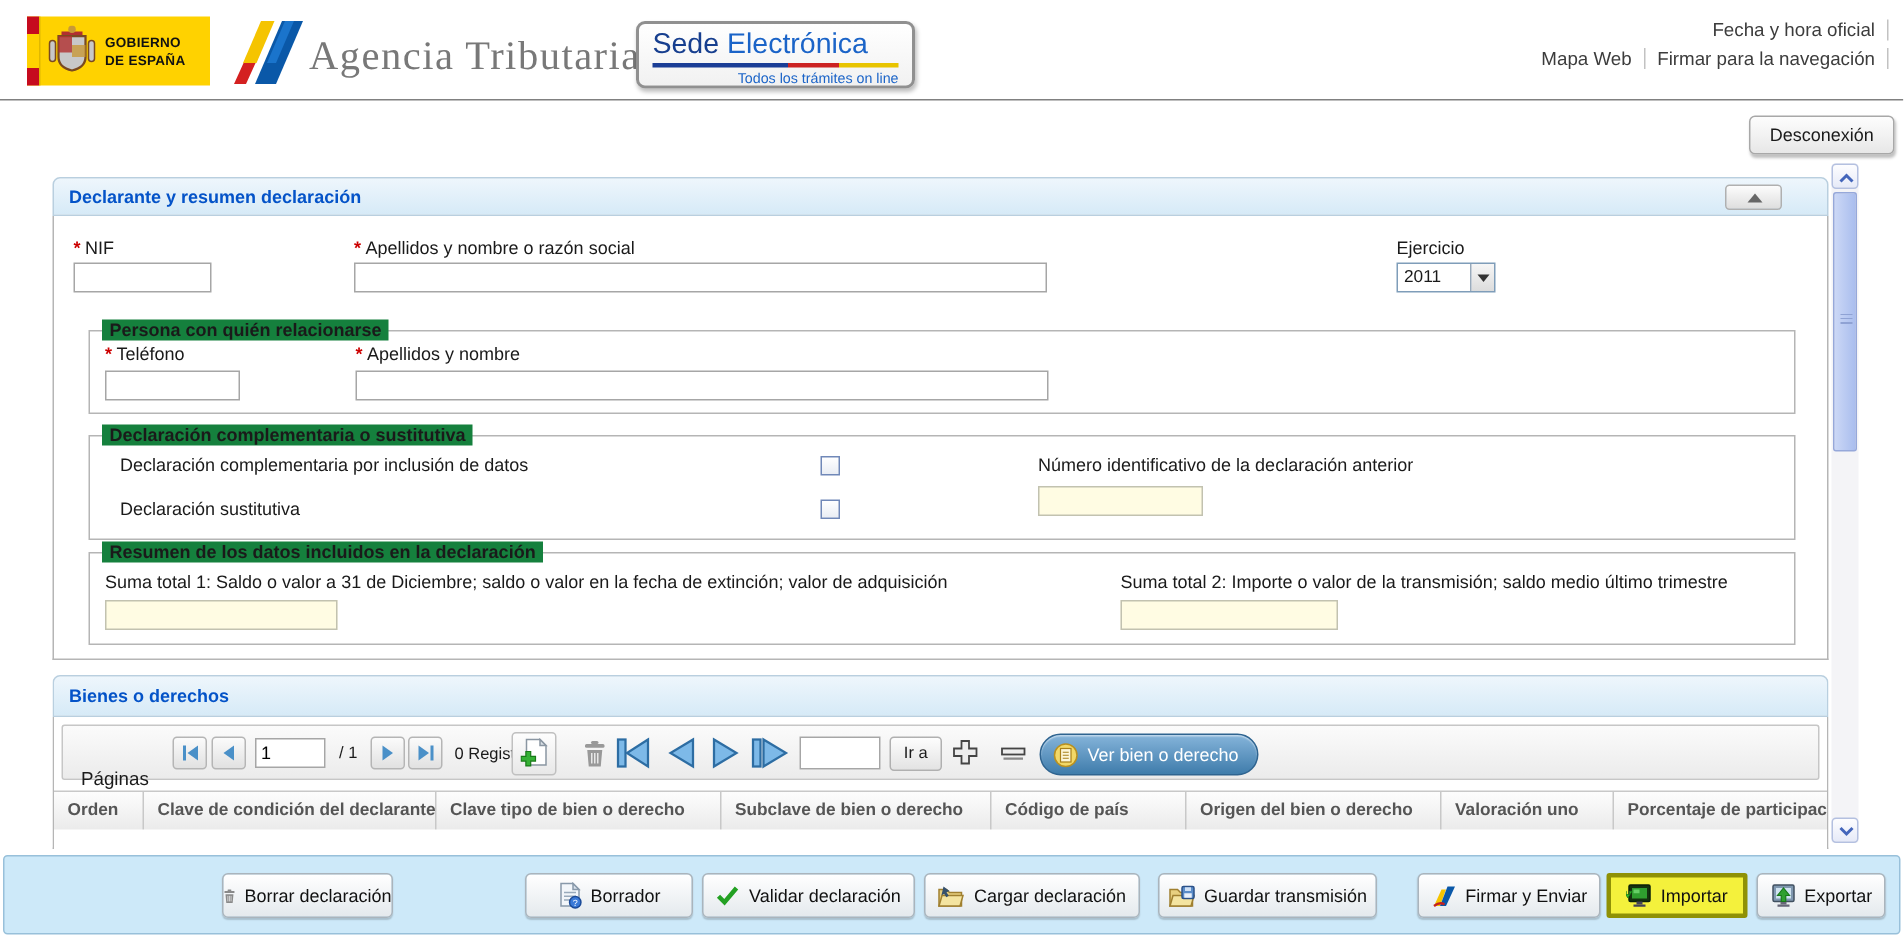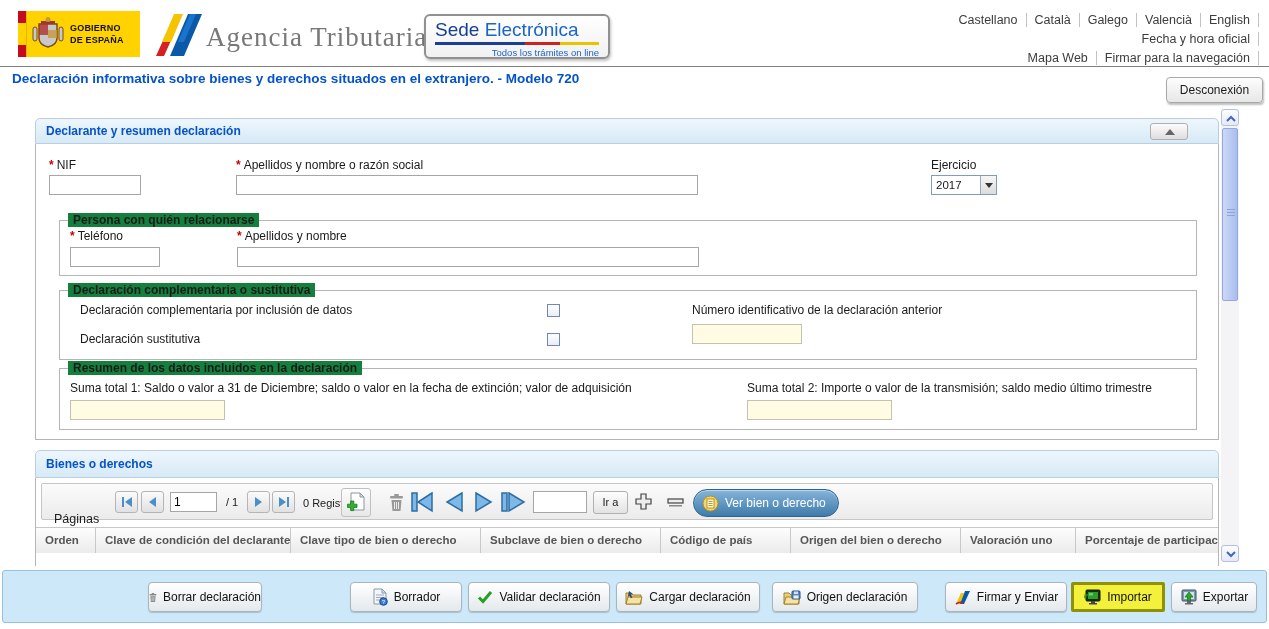--- a/index.html
+++ b/index.html
@@ -187,33 +187,29 @@
     <div id="sede-line1">
       <span id="sede-w1">Sede</span>
       <span id="sede-w2">Electrónica</span>
     </div>
     <div id="sede-stripe"></div>
     <div id="sede-sub">Todos los trámites on line</div>
   </div>
 
   <div class="abs" id="lang-bar">
     <div class="row">
-      <span class="lang-item">Castellano</span><span class="lang-item">Català</span><span class="lang-item">Galego</span><span class="lang-item">Valencià</span><span class="lang-item">English</span>
-    </div>
-    <div class="row">
       <span class="lang-item">Fecha y hora oficial</span>
     </div>
     <div class="row">
       <span class="lang-item">Mapa Web</span><span class="lang-item">Firmar para la navegación</span>
     </div>
   </div>
 
   <div class="abs" id="header-rule"></div>
 
-  <div class="abs" id="page-title">Declaración informativa sobre bienes y derechos situados en el extranjero. - Modelo 720</div>
   <div class="abs" id="disconnect-btn">Desconexión</div>
 
   <div class="abs" id="scrollbar">
     <div class="sb-btn" id="sb-up">
       <svg class="chev" width="10" height="7" viewBox="0 0 10 7">
           <path d="M1 6 L5 2 L9 6" stroke="#4466bb" stroke-width="2" fill="none"></path>
         </svg>
     </div>
     <div id="sb-thumb">
         <div id="sb-grip"></div>
@@ -235,21 +231,21 @@
     <div class="panel-body">
 
       <div class="lbl" id="nif-label"><span class="req">*</span><span>NIF</span></div>
       <input class="txt" id="nif-input" value="" style="">
 
       <div class="lbl" id="ape-label"><span class="req">*</span><span>Apellidos y nombre o razón social</span></div>
       <input class="txt" id="ape-input" value="" style="">
 
       <div class="lbl" id="eje-label">Ejercicio</div>
       <div id="eje-select">
-        <span>2017</span>
+        <span>2011</span>
         <span id="eje-arrow"></span>
       </div>
 
       <div class="fieldset" id="fs-persona">
         <span class="legend">Persona con quién relacionarse</span>
         <div class="lbl" id="tel-label"><span class="req">*</span><span>Teléfono</span></div>
         <input class="txt" id="tel-input" value="" style="">
         <div class="lbl" id="ape2-label"><span class="req">*</span><span>Apellidos y nombre</span></div>
         <input class="txt" id="ape2-input" value="" style="">
       </div>
@@ -408,21 +404,21 @@
     </div>
 
     <div class="tb-btn" id="btn-guardar">
       <svg width="18" height="15" viewBox="0 0 18 15">
         <path d="M1 3 h5 l2 2 h8 v9 h-15 z" fill="#e8d080" stroke="#a08030"></path>
         <path d="M3 7 h14 l-2 7 h-14 z" fill="#f4e4a0" stroke="#a08030"></path>
         <rect x="9" y="1" width="8" height="8" rx="1" fill="#5a8cc8" stroke="#2a5088"></rect>
         <rect x="11" y="1.5" width="4" height="2.5" fill="#cfe0f4"></rect>
         <rect x="10.5" y="5.5" width="5" height="3" fill="#e8f0fa"></rect>
       </svg>
-      <span>Origen declaración</span>
+      <span>Guardar transmisión</span>
     </div>
 
     <div class="tb-btn" id="btn-firmar">
       <svg width="17" height="15" viewBox="0 0 17 15">
         <path d="M2 14 L7 3 L10 3 L6 14 Z" fill="#f5c400"></path>
         <path d="M6 14 L11 1 L16 1 L10 14 Z" fill="#0a58a8"></path>
         <path d="M2 14 Q6 11 9 13" stroke="#c42020" stroke-width="1.6" fill="none"></path>
       </svg>
       <span>Firmar y Enviar</span>
     </div>

